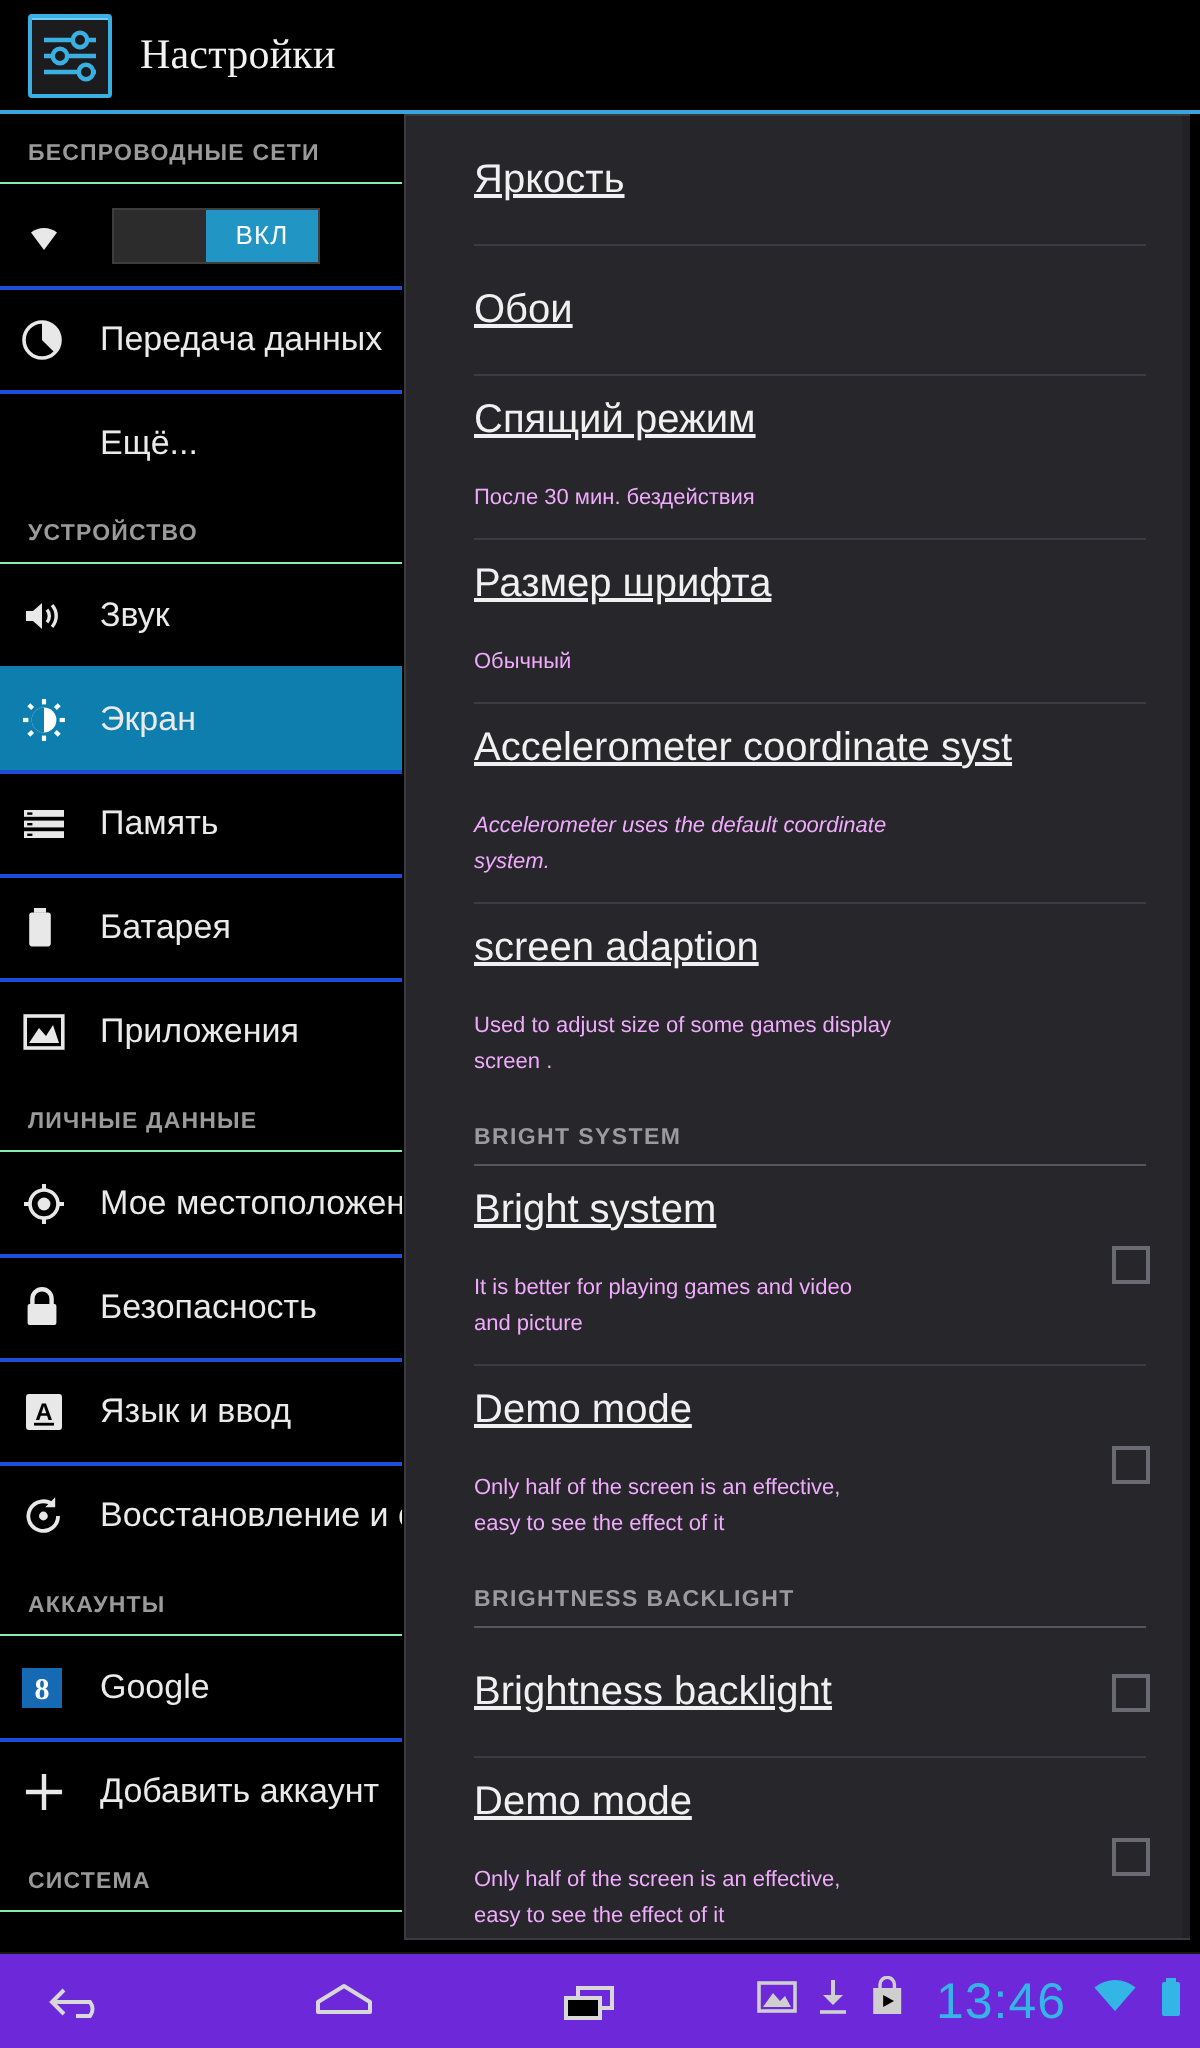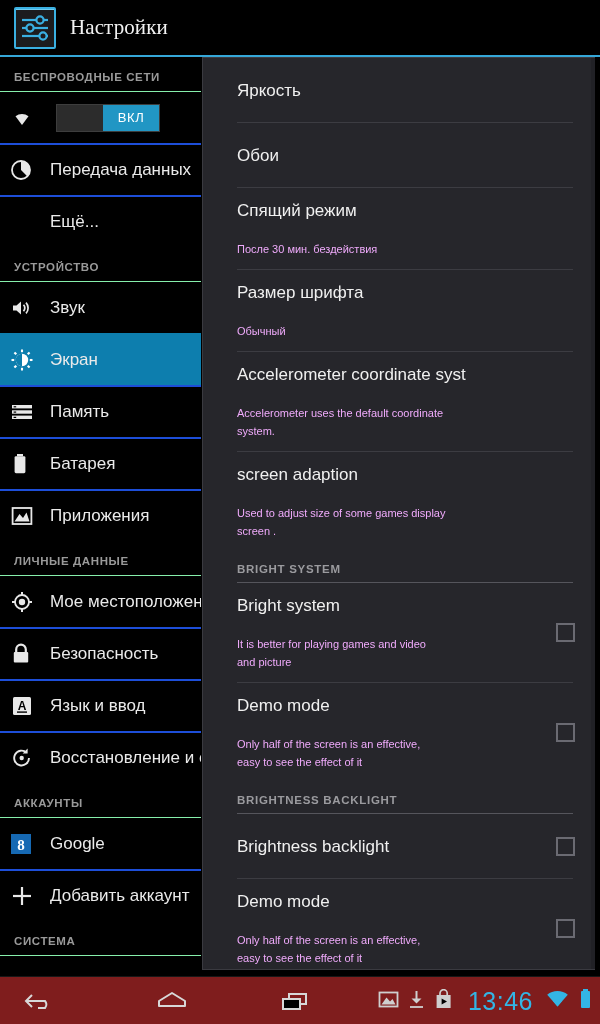--- a/index.html
+++ b/index.html
@@ -151,24 +151,25 @@
   .pref {
     position: relative;
     padding: 0 20px 0 34px;
     display: flex;
     align-items: center;
     min-height: 64px;
   }
   .pref .txt { flex: 1; min-width: 0; padding: 11px 0; }
   .pref-title {
     color: #f0f0f0;
-    font-size: 17px;
+    font-size: 20px;
     line-height: 23px;
     white-space: nowrap;
     overflow: hidden;
+    text-decoration: underline;
   }
   .pref-sub {
     color: #f0abfc;
     font-size: 11px;
     line-height: 18px;
     margin-top: 18px;
   }
   .divider {
     height: 1px;
     background: #3c3c42;
@@ -192,21 +193,21 @@
     flex: none;
     margin-left: 16px;
     background: transparent;
   }
 
   
   #navbar {
     position: absolute;
     left: 0; top: 976px;
     width: 600px; height: 48px;
-    background: #7f1d1d;
+    background: #6d28d9;
     border-top: 1px solid #171717;
   }
   .nav-btn {
     position: absolute;
     top: 8px;
     width: 60px; height: 32px;
     display: flex;
     align-items: center;
     justify-content: center;
   }
@@ -465,21 +466,21 @@
           <div class="txt">
             <div class="pref-title">Размер шрифта</div>
             <div class="pref-sub">Обычный</div>
           </div>
         </div>
         <div class="divider"></div>
 
         <div class="pref">
           <div class="txt">
             <div class="pref-title">Accelerometer coordinate syst</div>
-            <div class="pref-sub" style="max-width:230px;">Accelerometer uses the default coordinate system.</div>
+            <div class="pref-sub" style="max-width:230px;font-style:italic;">Accelerometer uses the default coordinate system.</div>
           </div>
         </div>
         <div class="divider"></div>
 
         <div class="pref">
           <div class="txt">
             <div class="pref-title">screen adaption</div>
             <div class="pref-sub" style="max-width:240px;">Used to adjust size of some games display screen .</div>
           </div>
         </div>

